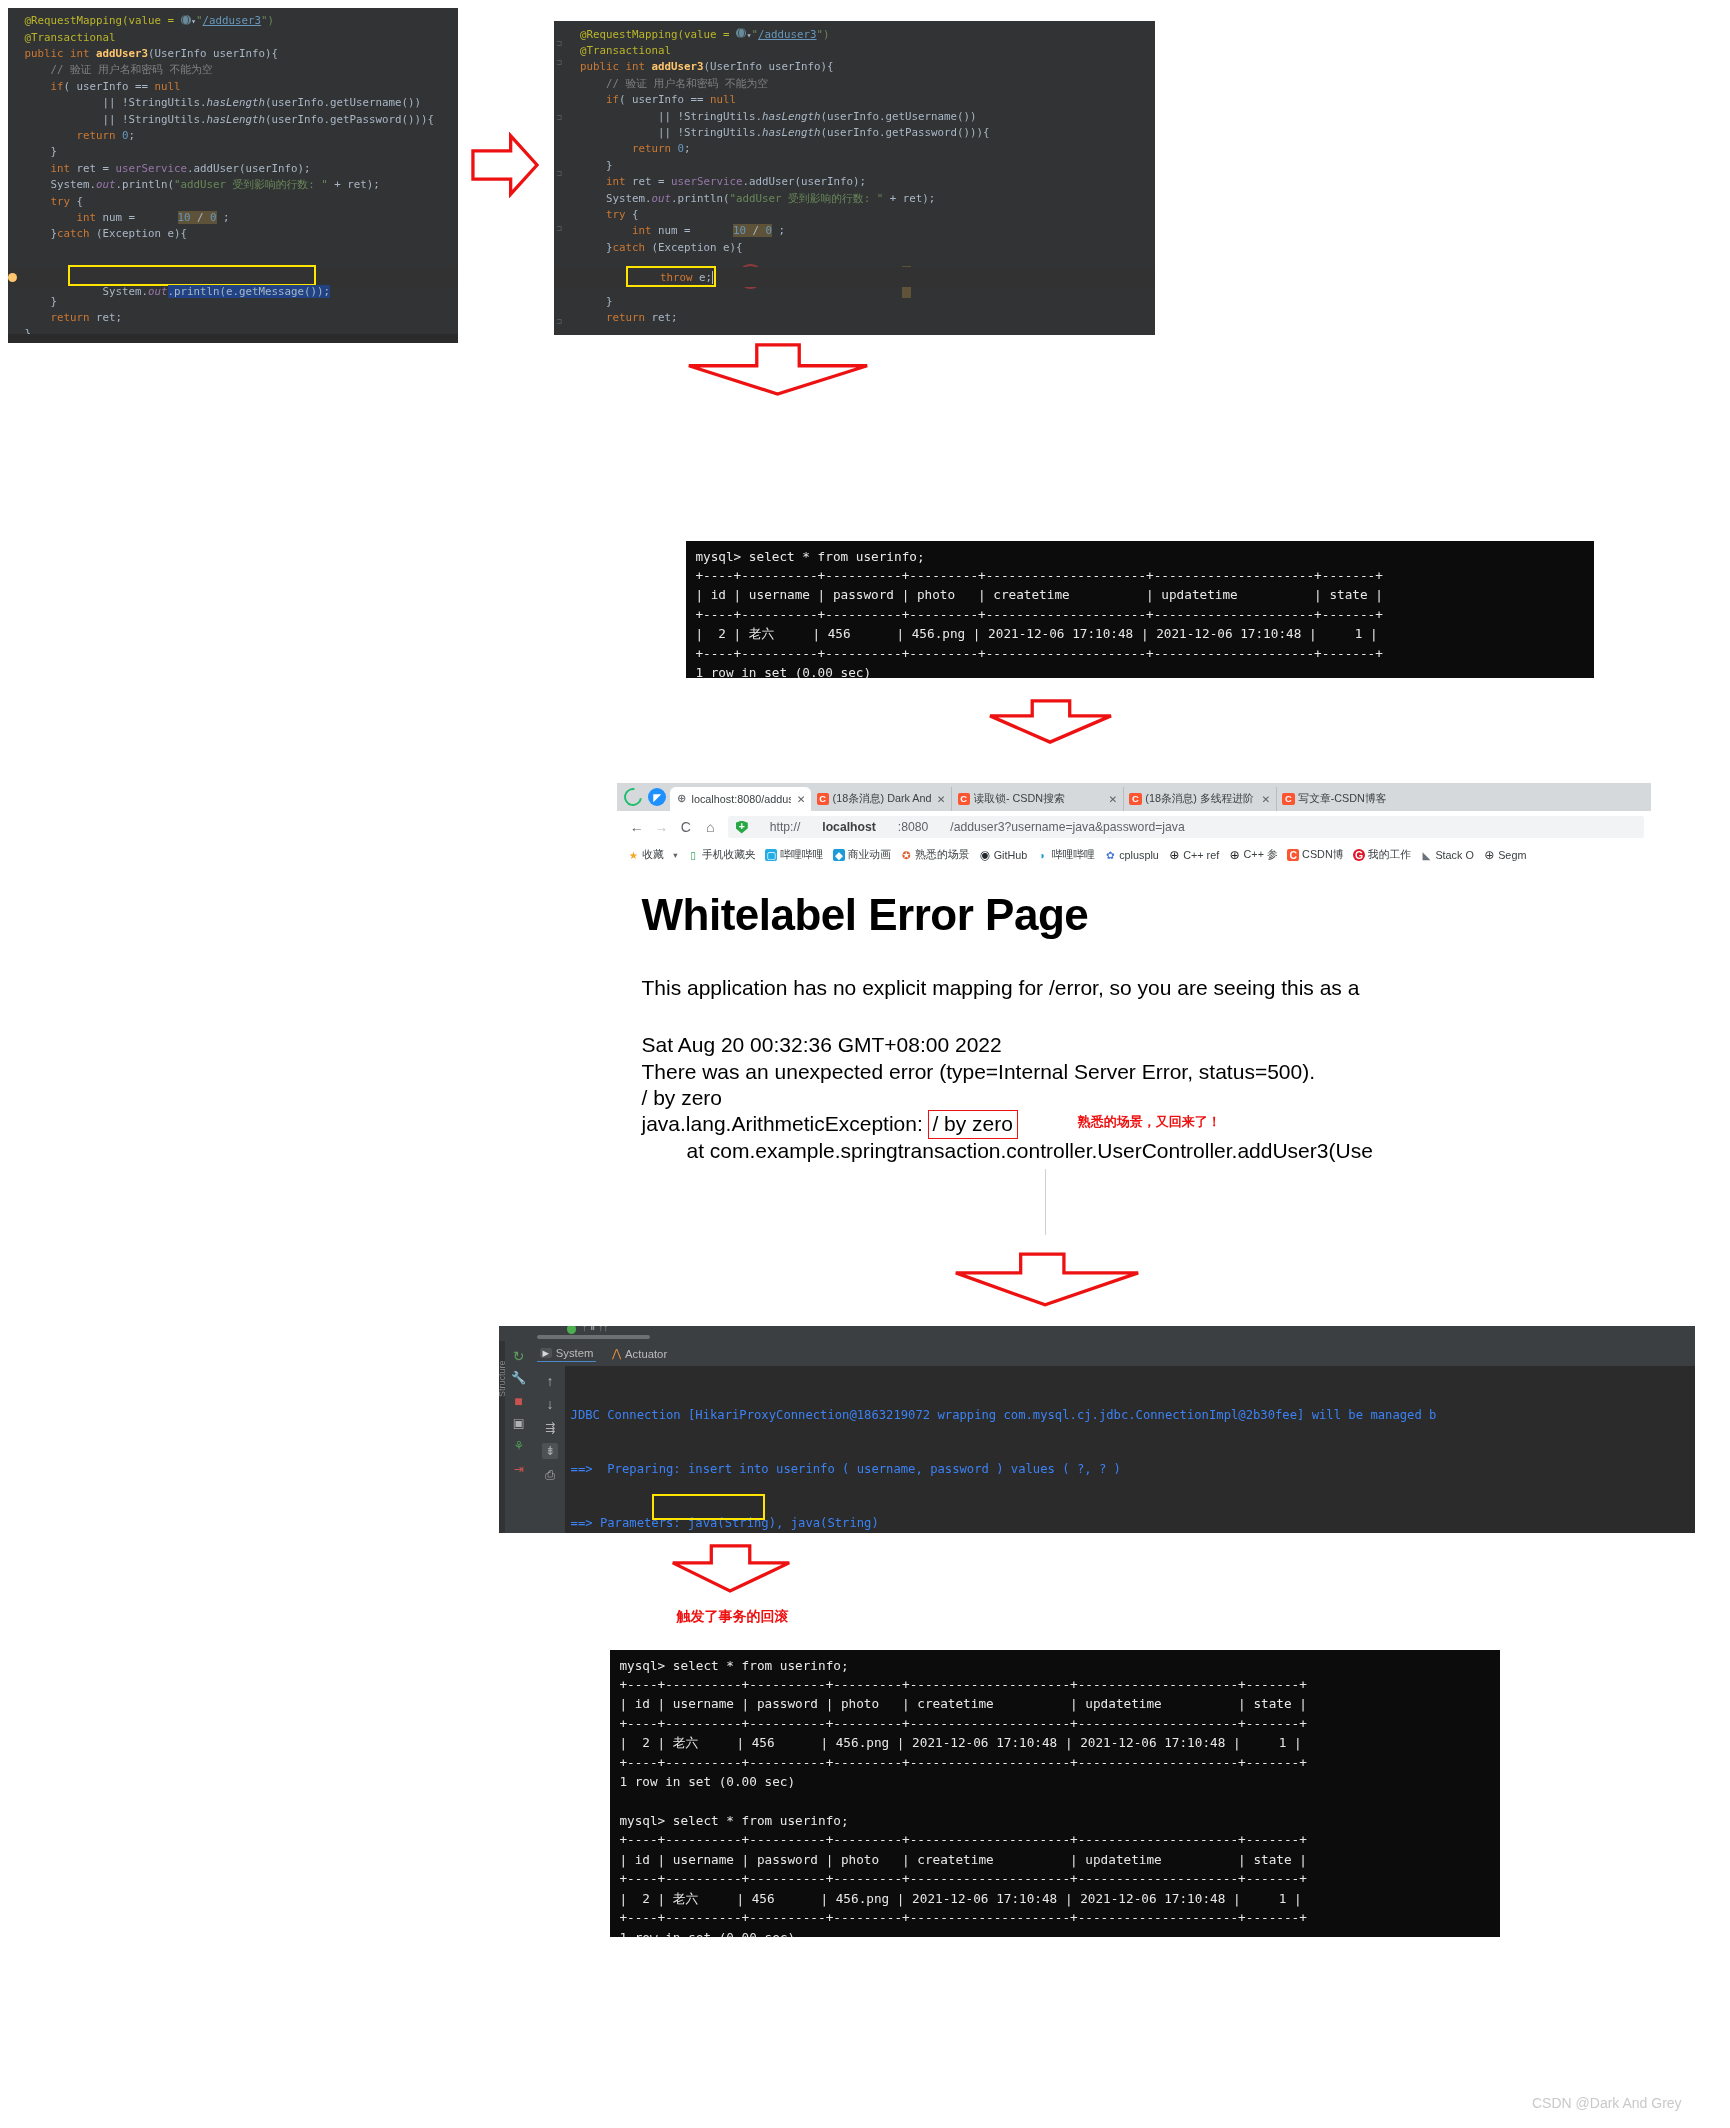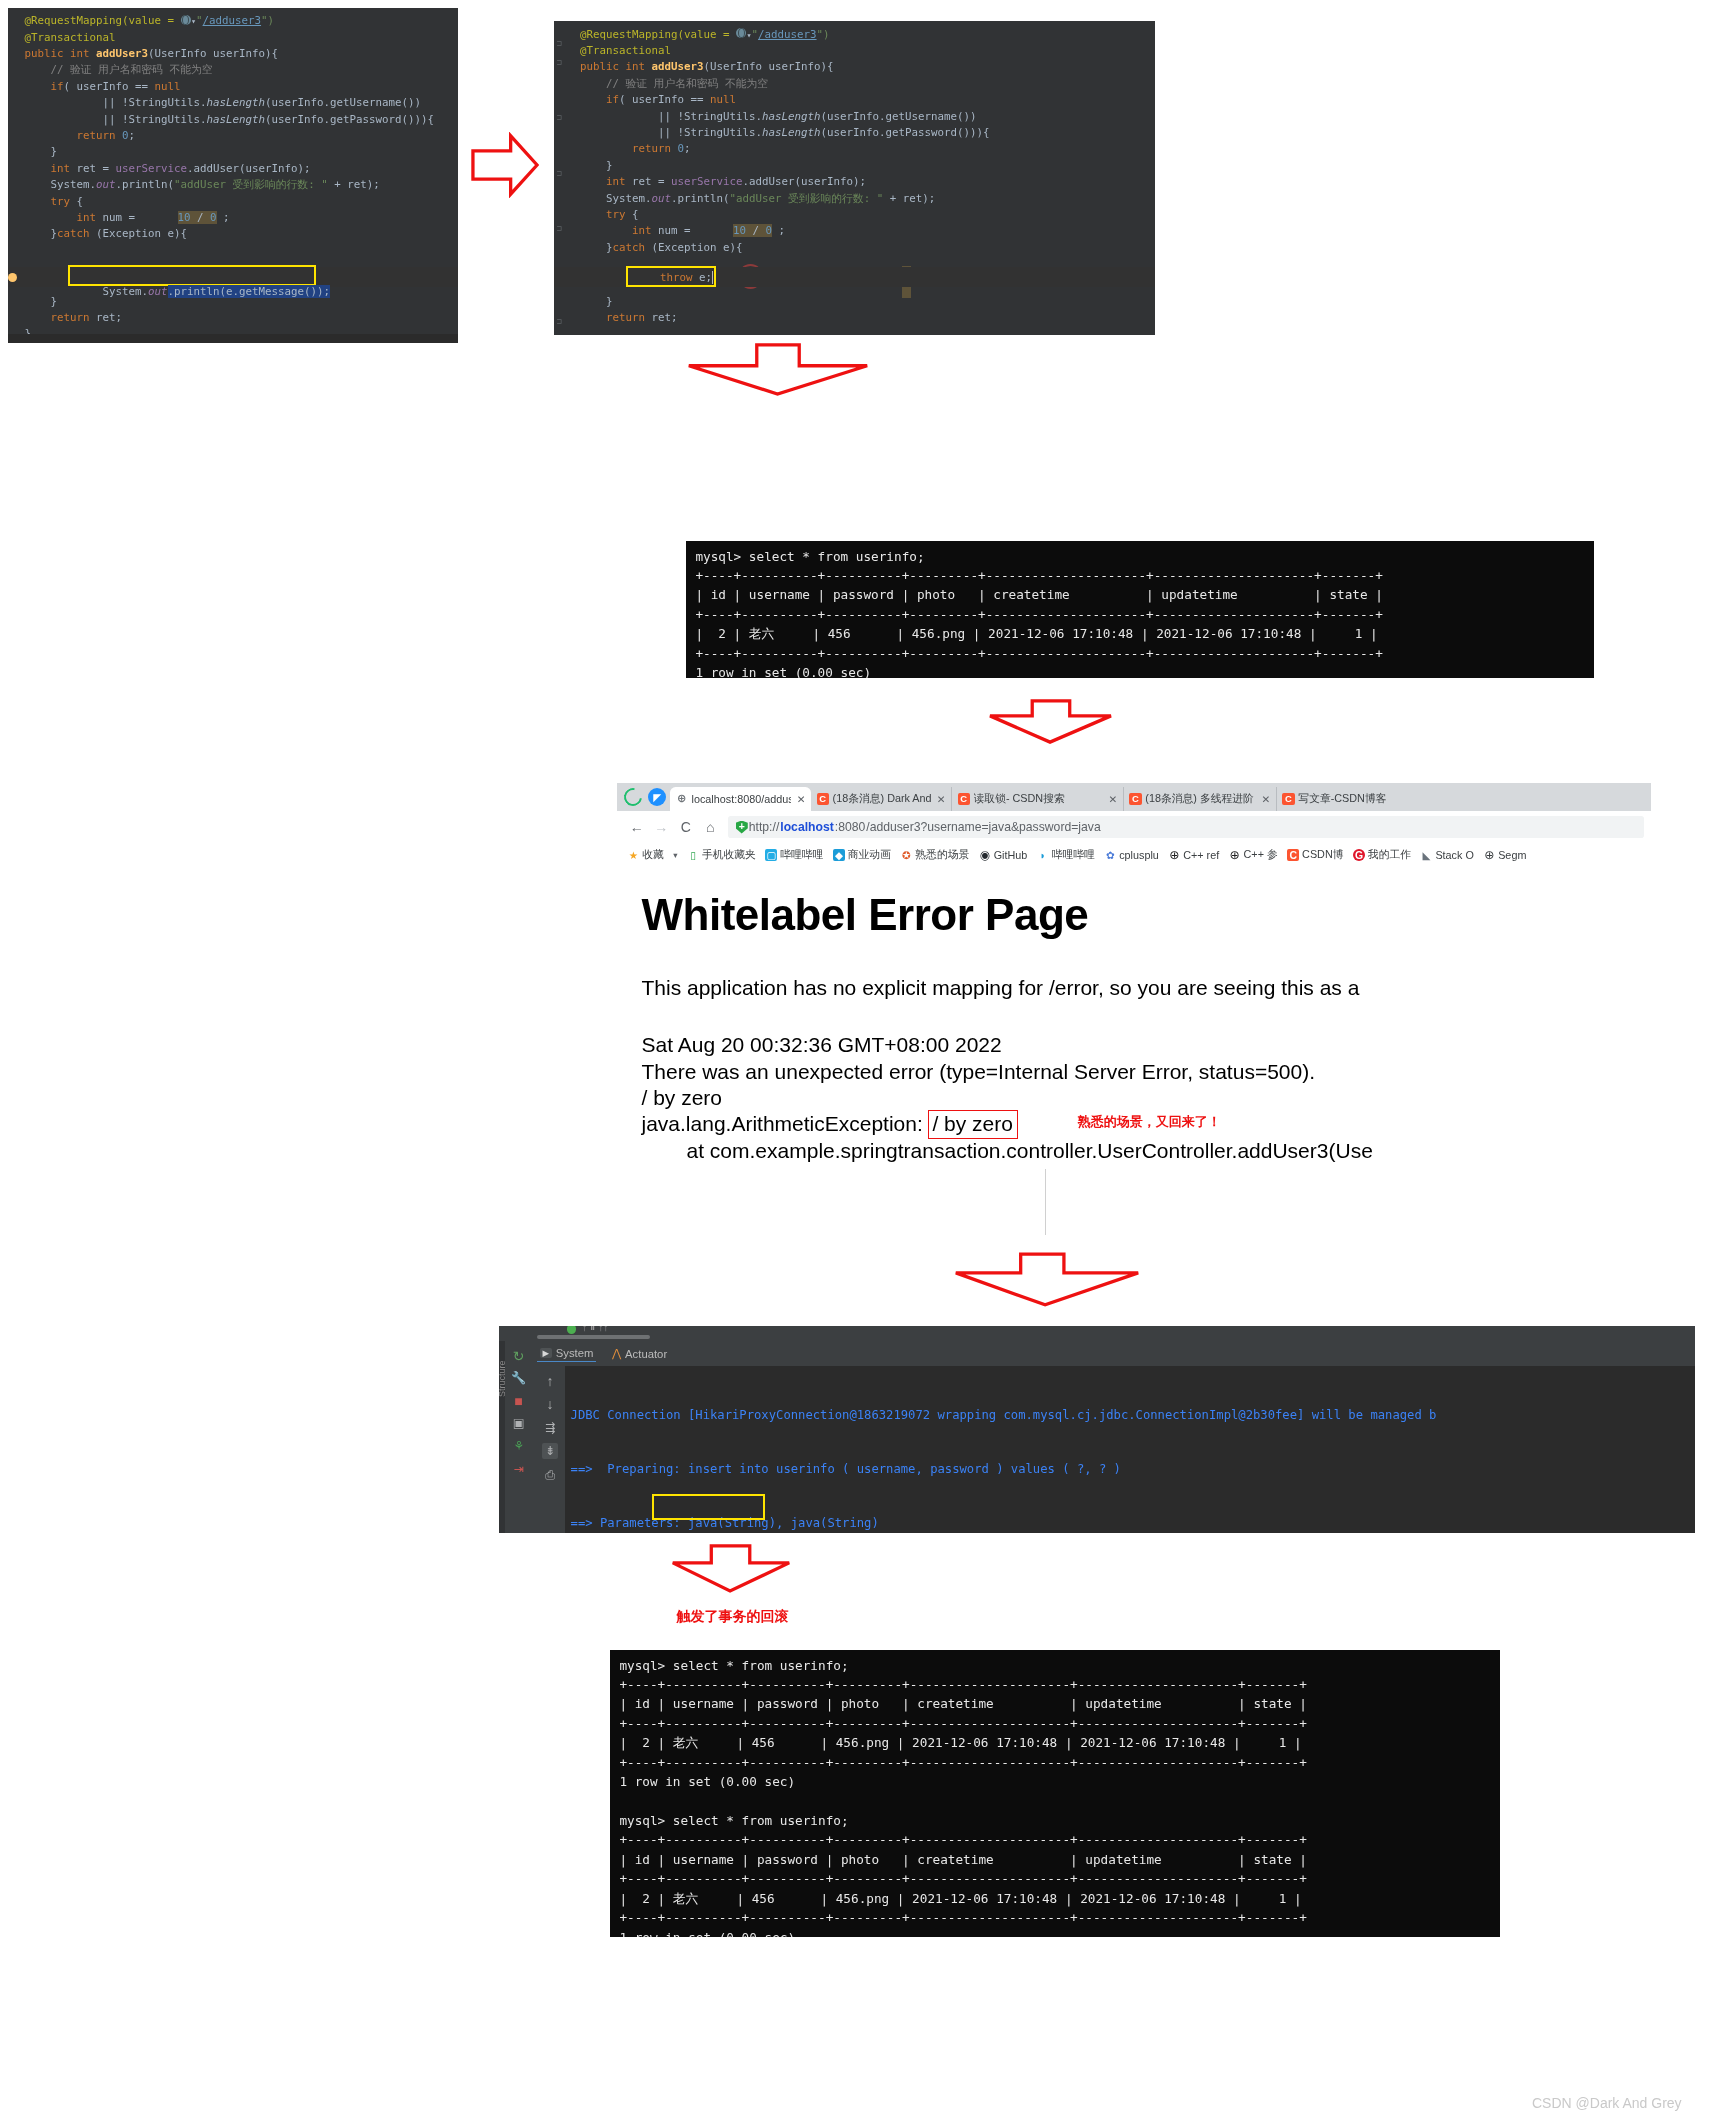--- a/index.html
+++ b/index.html
@@ -94,34 +94,34 @@
   .navbar{
     height:32px;background:#fff;display:flex;align-items:center;
     gap:0;padding:0 7.5px;box-sizing:border-box;
   }
   .navbtn{
     width:24.5px;height:24.5px;display:flex;align-items:center;justify-content:center;
     color:#5f6368;font-size:14px;flex:0 0 auto;
   }
   .omnibox{
     flex:1;height:22.6px;background:#f1f3f4;border-radius:2.8px;
-    display:flex;align-items:center;padding:0 7.5px;gap:1px;
+    display:flex;align-items:center;padding:0 7.5px;gap:22px;
     font-size:12.2px;color:#5f6368;margin-left:5.6px;
     font-family:"Liberation Sans",sans-serif;
   }
   .shield{
     width:12.2px;height:13px;background:#28a745;flex:0 0 auto;
     clip-path:polygon(50% 0,100% 18%,100% 60%,50% 100%,0 60%,0 18%);
     position:relative;
   }
   .shield::after{
     content:"+";position:absolute;left:0;right:0;top:-1.9px;text-align:center;
     color:#fff;font-size:10.4px;font-weight:bold;line-height:15px;
   }
-  .url-strong{color:#1d4ed8;font-weight:bold;}
+  .url-strong{color:#404040;font-weight:bold;}
   .bookmarks{
     height:24.5px;background:#fff;display:flex;align-items:center;
     gap:0;padding:0 5.6px;font-size:10.8px;color:#3c4043;
     white-space:nowrap;overflow:hidden;box-sizing:border-box;
   }
   .bm{display:flex;align-items:center;gap:2.8px;padding:0 4.7px;flex:0 0 auto;}
   .bm .bi{width:12.2px;height:12.2px;flex:0 0 auto;display:flex;
     align-items:center;justify-content:center;font-size:10.4px;border-radius:1.9px;}
 
   .errpage{background:#fff;padding:22.6px 24.5px 0 24.5px;box-sizing:border-box;

